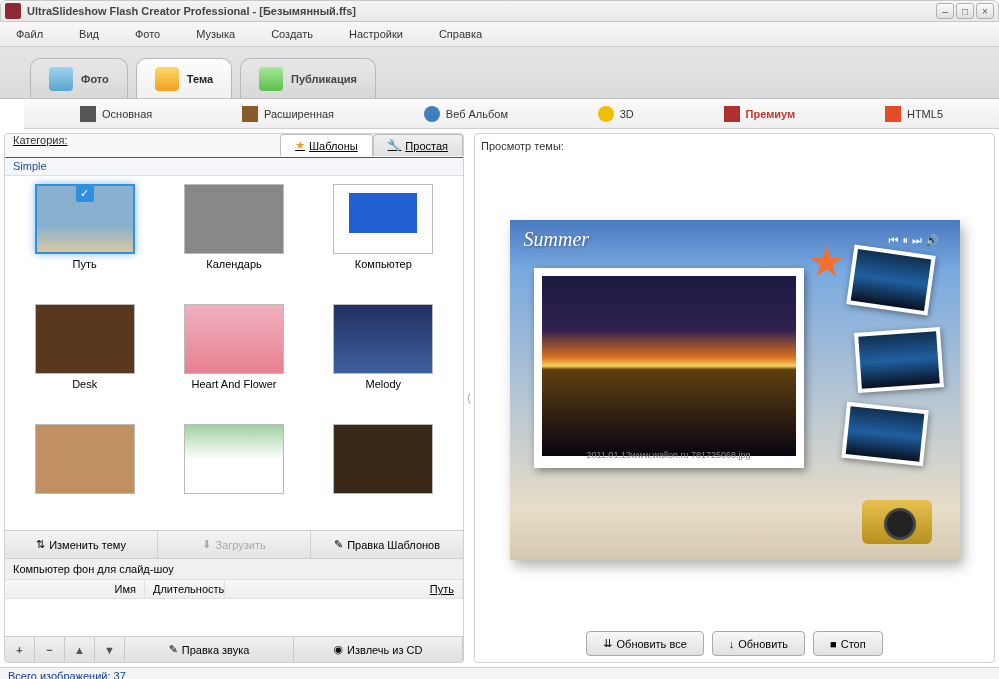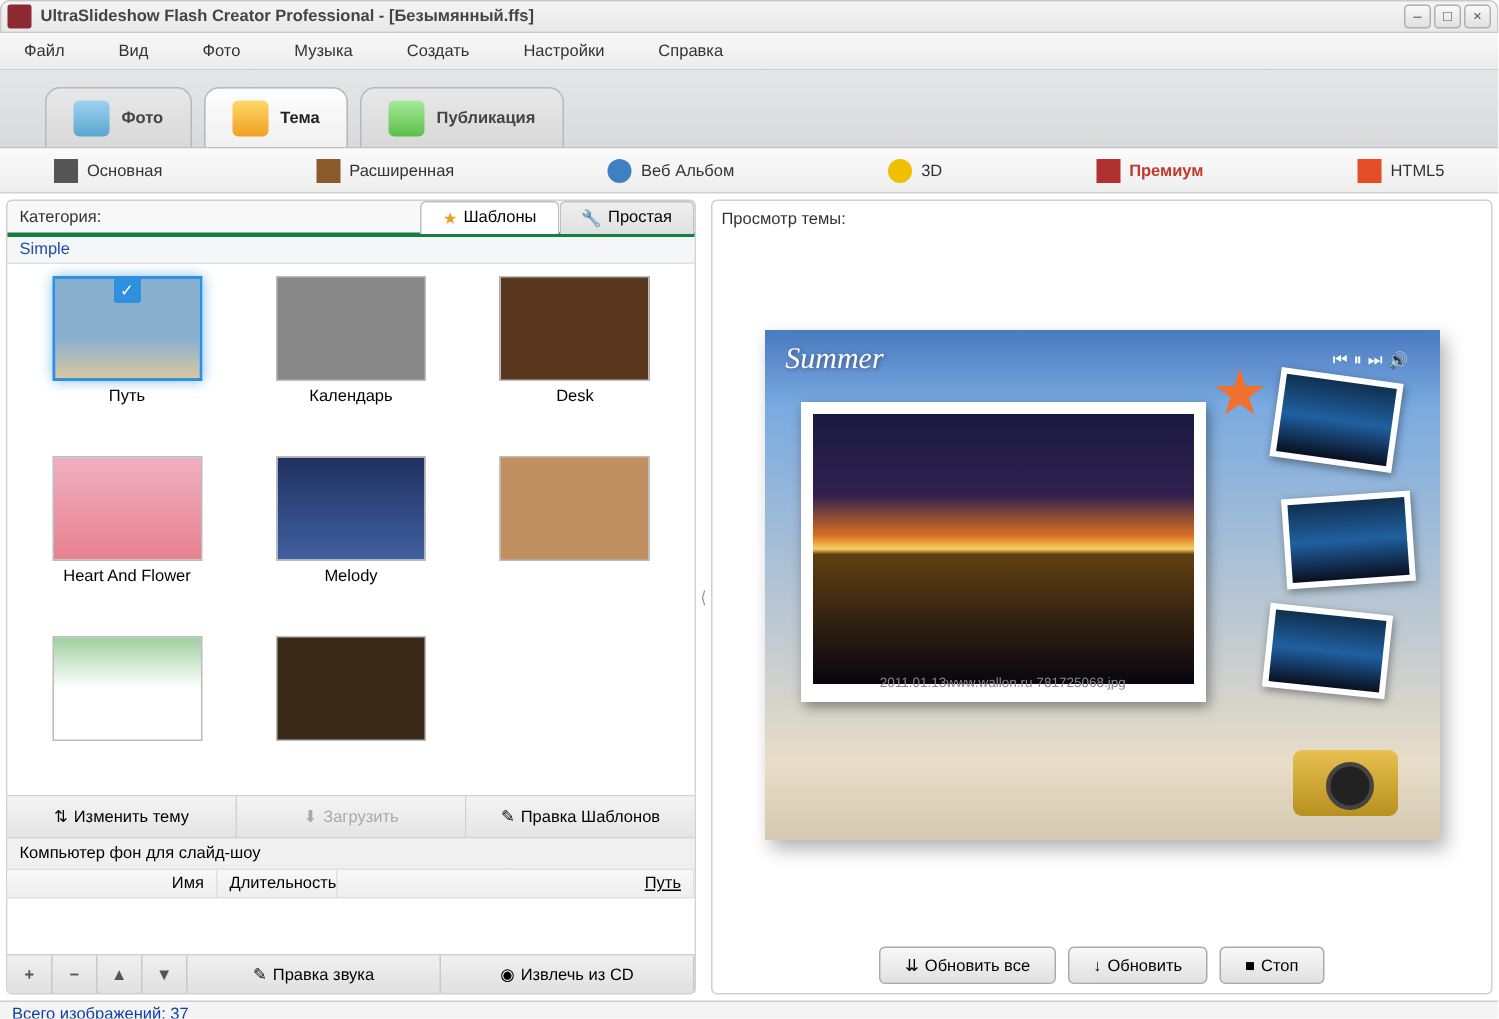--- a/index.html
+++ b/index.html
@@ -15,36 +15,36 @@
 .menubar span { color:#333; cursor:pointer; padding: 2px 6px; }
 
 .main-tabs { height: 52px; background: linear-gradient(#e4e6e8,#d8dadc); border-bottom:1px solid #c0c0c0; display:flex; align-items:flex-end; padding: 0 30px; gap: 8px; }
 .main-tab { height: 40px; padding: 0 18px; display:flex; align-items:center; gap:8px; border:1px solid #b8b8b8; border-bottom:none; border-radius:10px 10px 0 0; background: linear-gradient(#e8e8e8,#d8d8d8); cursor:pointer; font-size:13px; font-weight:bold; color:#444; }
 .main-tab.active { background: linear-gradient(#fdfdfd,#f0f0f0); color:#222; }
 .main-tab .tab-icon { width:24px; height:24px; border-radius:4px; }
 .ti-photo { background: linear-gradient(#9ed2f0,#5aa6d0); }
 .ti-theme { background: linear-gradient(#ffd86a,#f0a020); }
 .ti-pub { background: linear-gradient(#a6e89a,#5cc04a); }
 
-.cat-bar { height: 30px; background: linear-gradient(#fbfbfb,#eeeeee); border-bottom:1px solid #d0d0d0; display:flex; align-items:center; padding: 0 28px; justify-content: space-between; }
+.cat-bar { height: 30px; background: linear-gradient(#fbfbfb,#eeeeee); border-bottom:1px solid #d0d0d0; display:flex; align-items:center; padding: 0 48px; justify-content: space-between; margin-left: 24px; }
 .cat-item { display:flex; align-items:center; gap:6px; color:#333; cursor:pointer; padding:4px 8px; }
 .cat-item.active { color:#c0392b; font-weight:bold; }
 .cat-icon { width:16px; height:16px; }
 .ci-basic { background:#555; }
 .ci-adv { background:#8b5a2b; }
 .ci-web { background:#4080c0; border-radius:50%; }
 .ci-3d { background:#f0c000; border-radius:50%; }
 .ci-prem { background:#b03030; }
 .ci-html5 { background:#e44d26; }
 
 .content { display:flex; height: 538px; padding: 4px; gap: 2px; }
 .left-panel { width: 460px; display:flex; flex-direction:column; border:1px solid #d0d0d0; border-radius:4px; background:#f8f8f8; }
 .right-panel { flex:1; display:flex; flex-direction:column; border:1px solid #d0d0d0; border-radius:4px; background:#fff; padding:6px; }
 
-.subtab-row { height:24px; display:flex; align-items:center; border-bottom:3px solid #15803d; }
+.subtab-row { height:24px; display:flex; align-items:flex-start; border-bottom:1px solid #15803d;text-decoration:underline; }
 .subtab-row .cat-label { padding:0 8px; color:#333; }
 .sub-tab { height:22px; padding:0 14px; display:flex; align-items:center; gap:4px; border:1px solid #c0c0c0; border-bottom:none; background:linear-gradient(#f0f0f0,#e0e0e0); border-radius:4px 4px 0 0; cursor:pointer; }
 .sub-tab.active { background:#fff; }
 .star-icon { color:#e8a020; }
 .wrench-icon { color:#888; }
 
 .cat-header { height:18px; padding:2px 8px; color:#2050a0; background:#f4f6fa; border-bottom:1px solid #e0e0e0; }
 .template-grid { flex:1; overflow-y:scroll; padding:8px; display:grid; grid-template-columns: repeat(3, 1fr); gap:10px 6px; background:#fff; }
 .template-item { display:flex; flex-direction:column; align-items:center; cursor:pointer; }
 .template-thumb { width:100px; height:70px; border:1px solid #bbb; margin-bottom:4px; position:relative; }
@@ -186,20 +186,24 @@
     <div class="template-grid">
       <div class="template-item selected" style="position:relative">
           <div class="template-thumb tmpl-beach"></div>
           <span>Путь</span>
         </div>
       <div class="template-item">
           <div class="template-thumb tmpl-calendar"></div>
           <span>Календарь</span>
         </div>
       <div class="template-item">
+          <div class="template-thumb tmpl-computer"></div>
+          <span>Компьютер</span>
+        </div>
+      <div class="template-item">
           <div class="template-thumb tmpl-desk"></div>
           <span>Desk</span>
         </div>
       <div class="template-item">
           <div class="template-thumb tmpl-heart"></div>
           <span>Heart And Flower</span>
         </div>
       <div class="template-item">
           <div class="template-thumb tmpl-melody"></div>
           <span>Melody</span>

